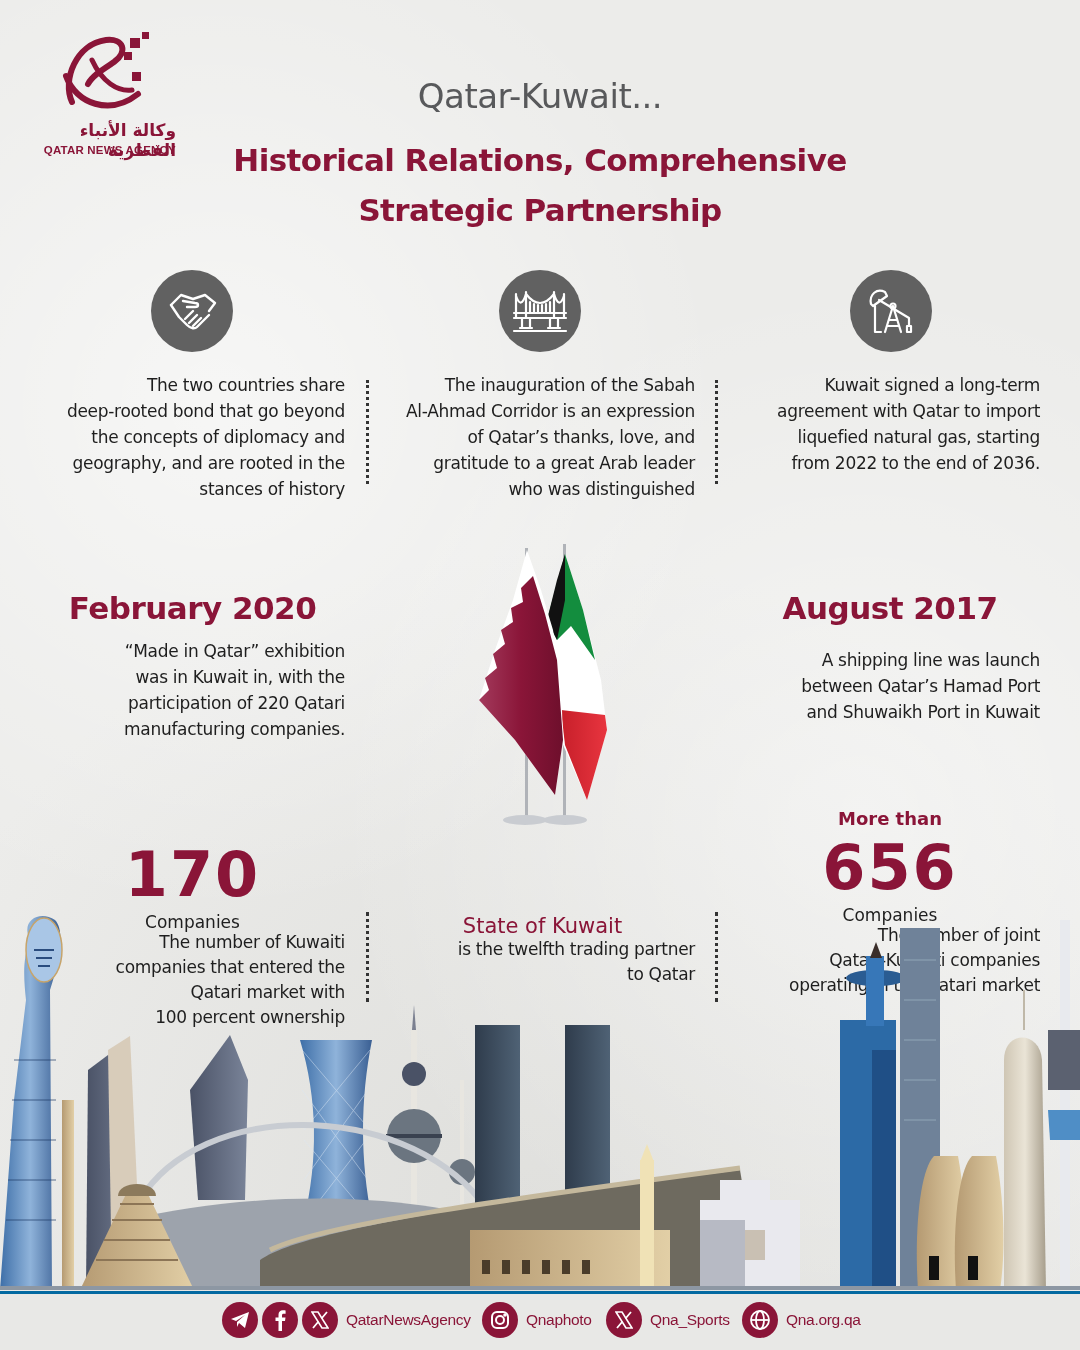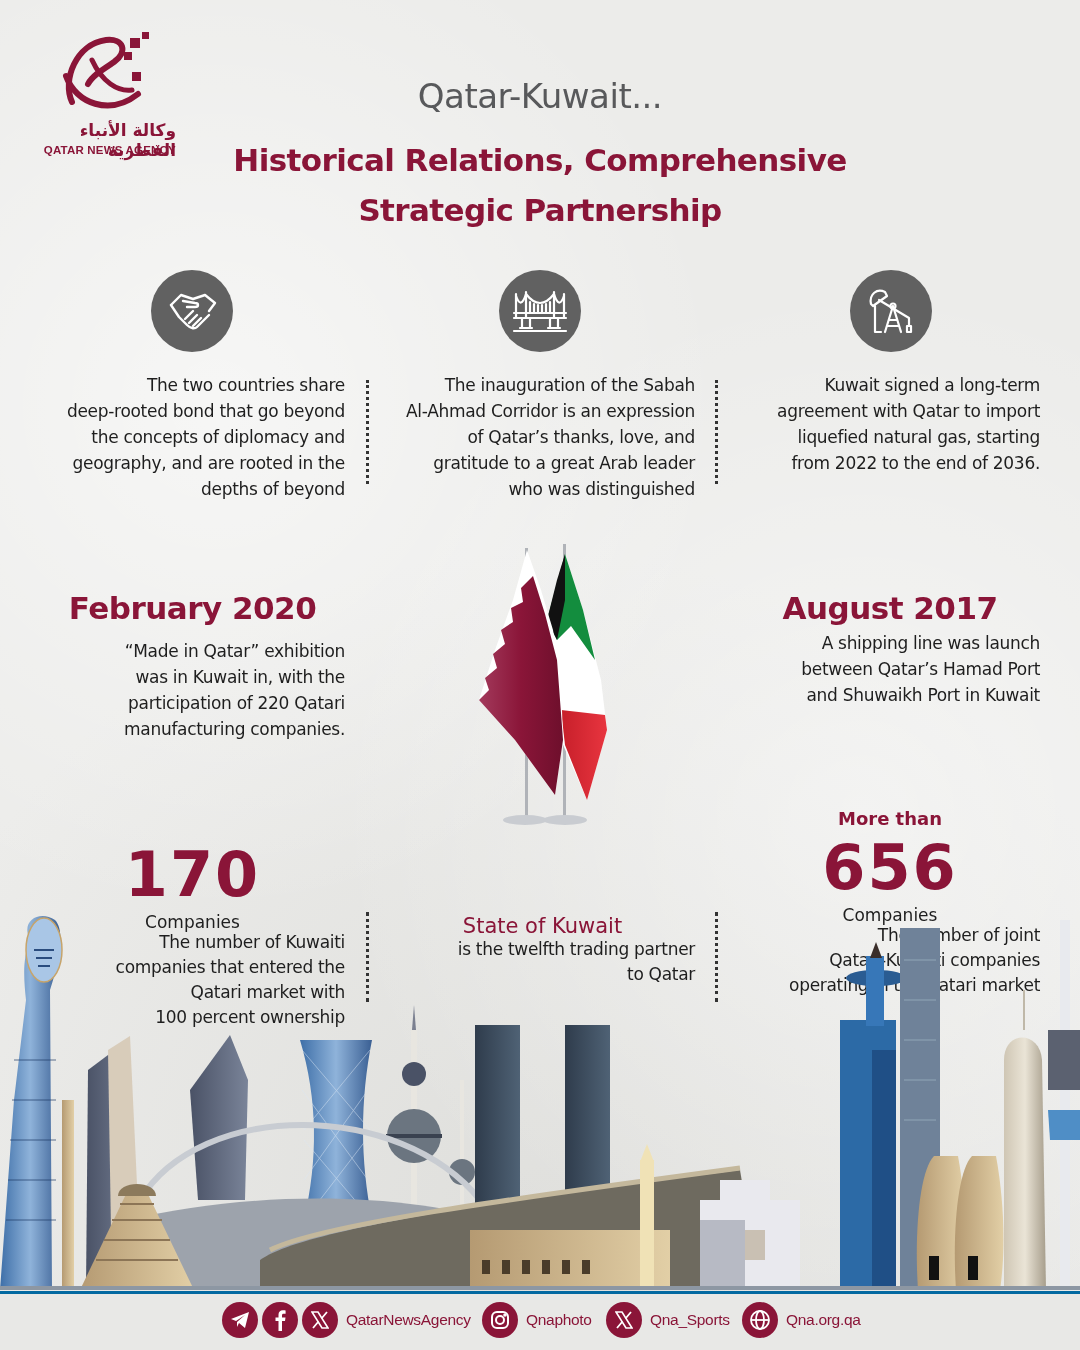--- a/index.html
+++ b/index.html
@@ -105,21 +105,21 @@
     <path d="M20 46 L28 20 L36 46 M24 34 L32 34 M22 40 L34 40"></path>
     <circle cx="28" cy="20" r="2.5"></circle>
   </svg>
 </div>
 
 <div class="abs para" style="left:40px; top:372px; width:305px;">
   <div>The two countries share</div>
   <div>deep-rooted bond that go beyond</div>
   <div>the concepts of diplomacy and</div>
   <div>geography, and are rooted in the</div>
-  <div>depths of beyond</div>
+  <div>stances of history</div>
 </div>
 <div class="abs divider" style="left:366px; top:380px; height:104px;"></div>
 <div class="abs para" style="left:390px; top:372px; width:305px;">
   <div>The inauguration of the Sabah</div>
   <div>Al-Ahmad Corridor is an expression</div>
   <div>of Qatar’s thanks, love, and</div>
   <div>gratitude to a great Arab leader</div>
   <div>who was distinguished</div>
 </div>
 <div class="abs divider" style="left:715px; top:380px; height:104px;"></div>
@@ -134,21 +134,21 @@
   <div class="date-head">February 2020</div>
   <div class="para" style="margin-top:12px;">
     <div>“Made in Qatar” exhibition</div>
     <div>was in Kuwait in, with the</div>
     <div>participation of 220 Qatari</div>
     <div>manufacturing companies.</div>
   </div>
 </div>
 <div class="abs" style="left:740px; top:590px; width:300px;">
   <div class="date-head">August 2017</div>
-  <div class="para" style="margin-top:4px;">
+  <div class="para" style="margin-top:21px;">
     <div>A shipping line was launch</div>
     <div>between Qatar’s Hamad Port</div>
     <div>and Shuwaikh Port in Kuwait</div>
   </div>
 </div>
 
 <svg class="abs" style="left:465px; top:540px;" width="150" height="290" viewBox="0 0 150 290">
   <defs>
     <linearGradient id="qm" x1="0" x2="1">
         <stop offset="0" stop-color="#a33a5c"></stop>

